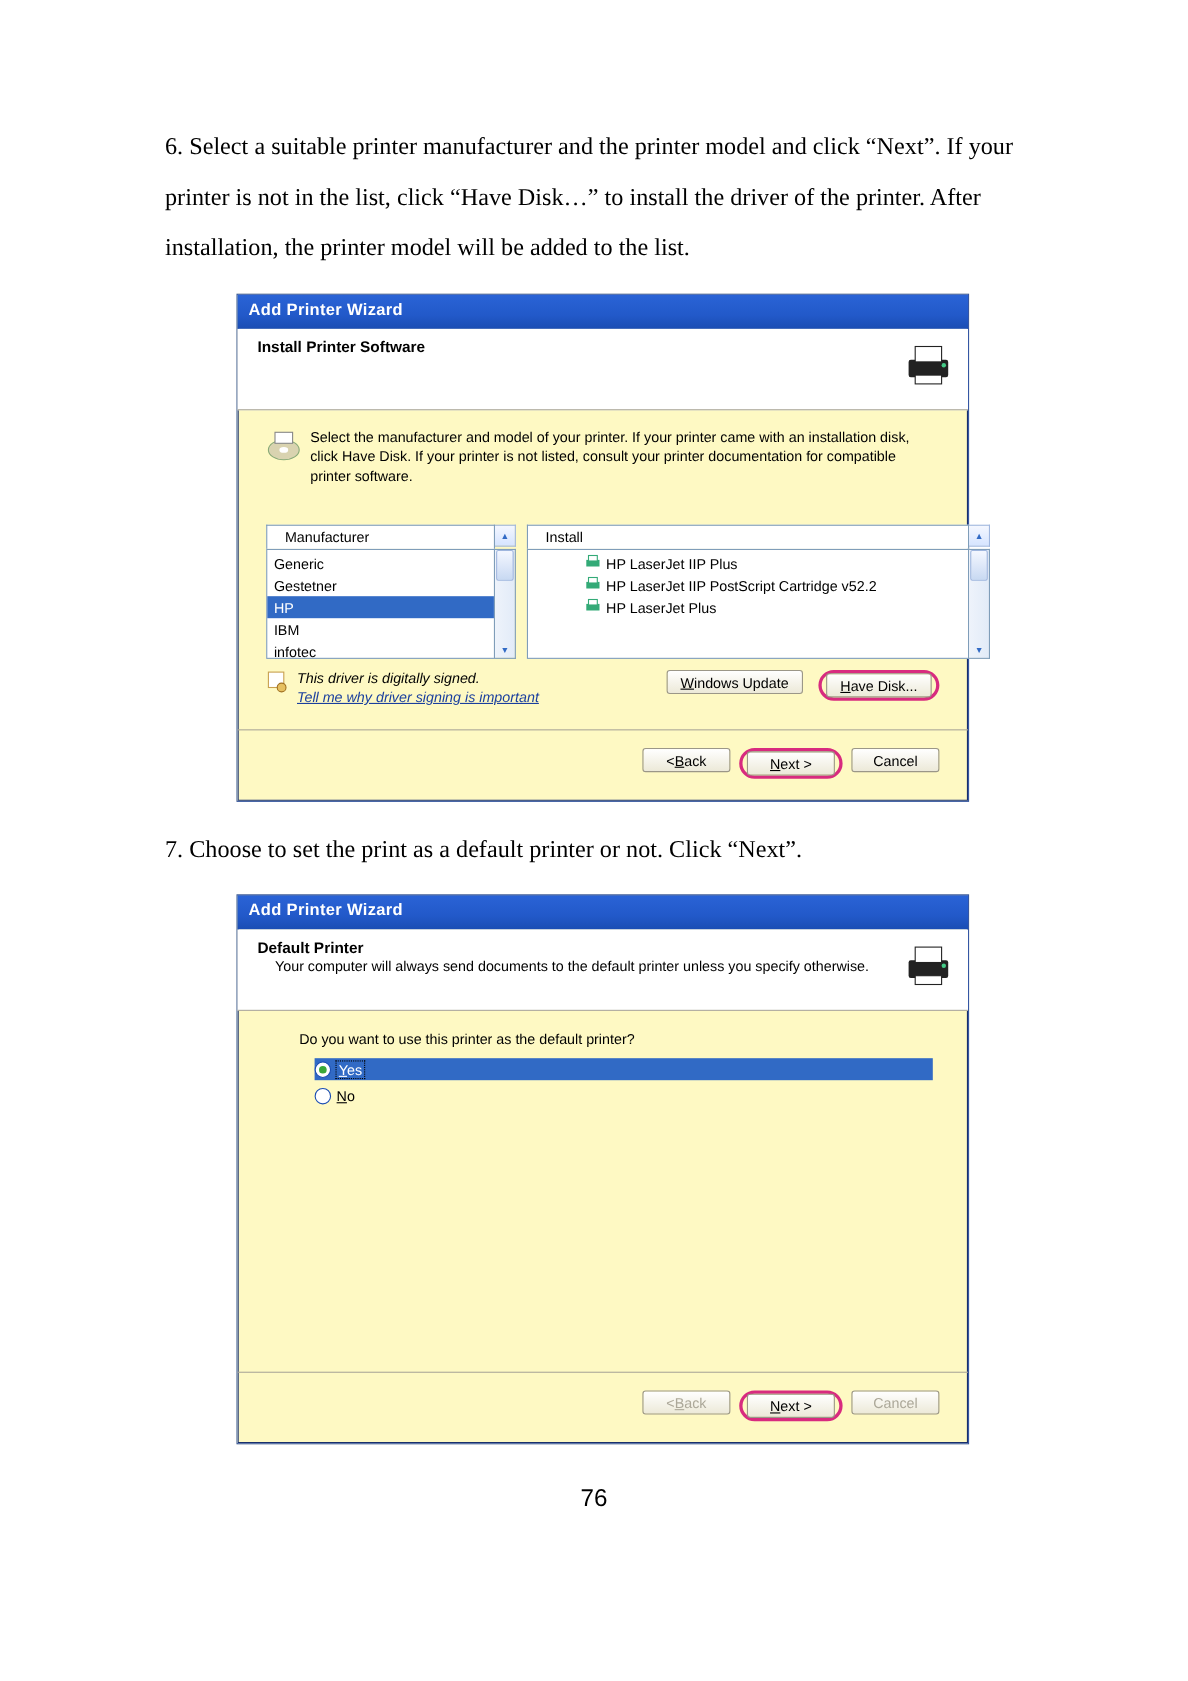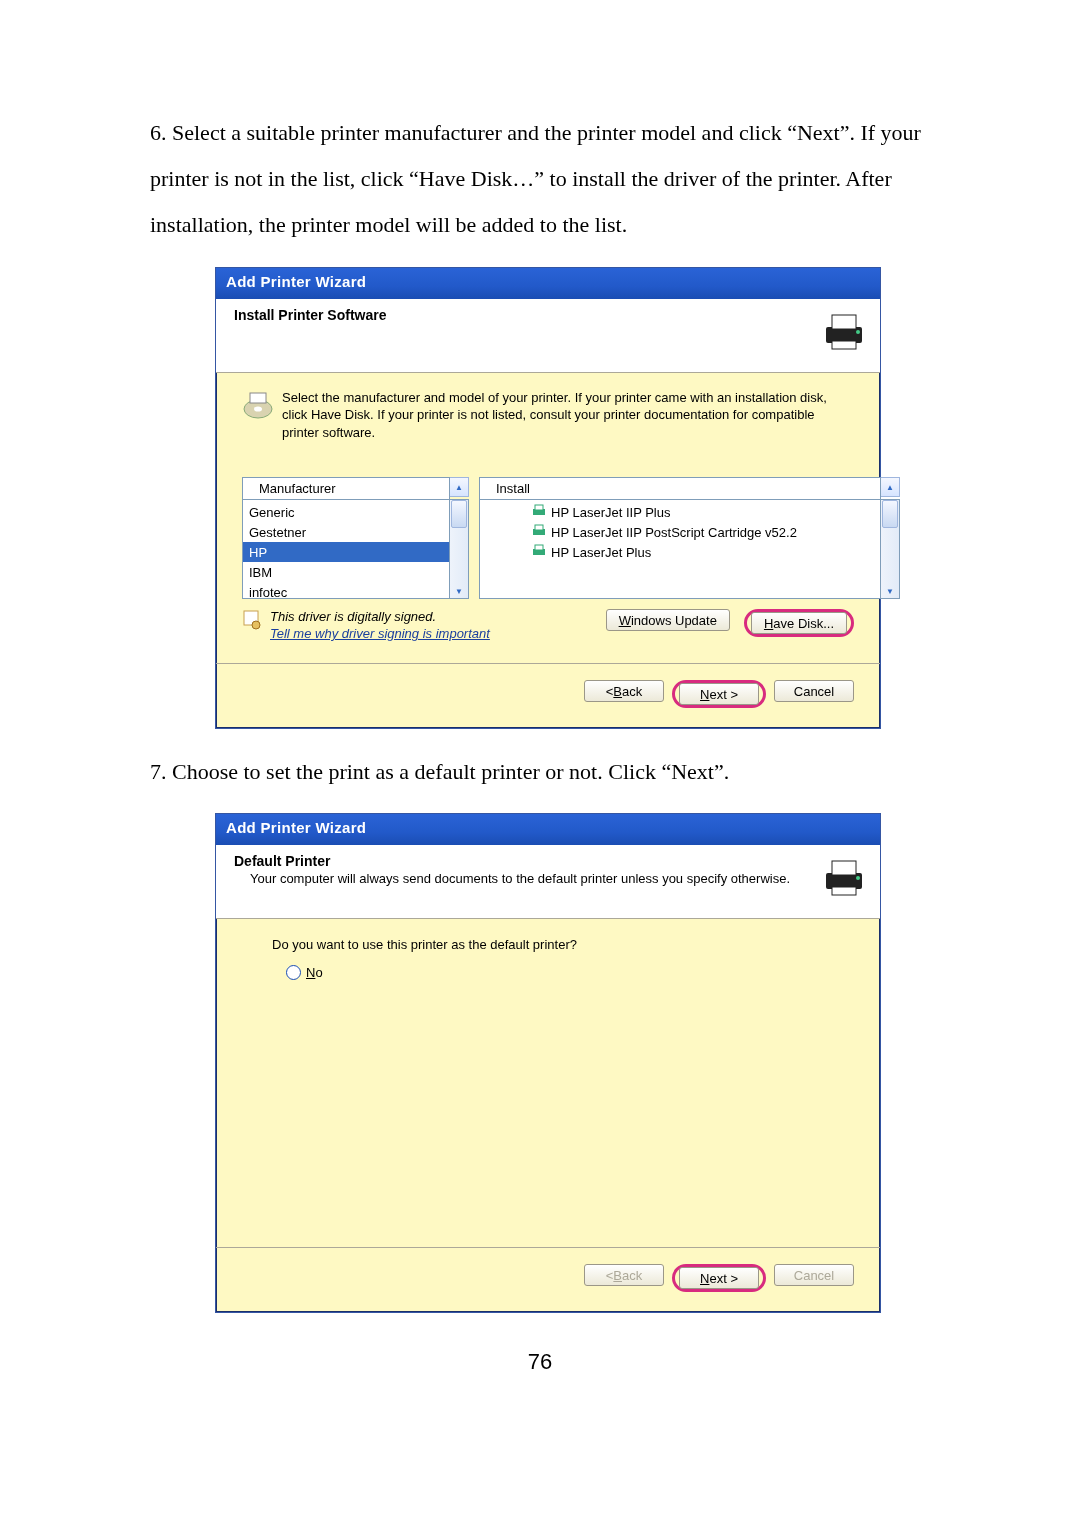--- a/index.html
+++ b/index.html
@@ -297,20 +297,26 @@
           <rect x="12" y="8" width="24" height="14" fill="#fff" stroke="#222"></rect>
           <rect x="12" y="34" width="24" height="8" fill="#fff" stroke="#222"></rect>
           <circle cx="38" cy="25" r="2" fill="#4c8"></circle>
         </svg>
     </span>
   </div>
 
   <div class="default-body">
     <div class="q">Do you want to use this printer as the default printer?</div>
 
+    <div class="radio sel">
+      <span class="dot"></span>
+      <span class="lbl">
+        <span class="mn" style="text-decoration:underline;">Y</span><span>es</span>
+      </span>
+    </div>
     <div class="radio">
       <span class="dot"></span>
       <span class="lbl">
         <span class="mn" style="text-decoration:underline;">N</span><span>o</span>
       </span>
     </div>
   </div>
 
   <div class="nav-row">
     <span class="btn disabled">

